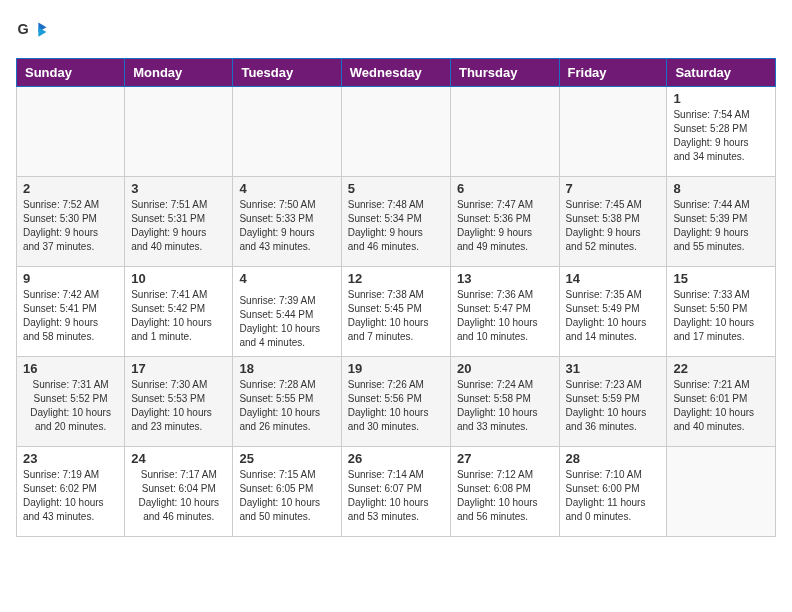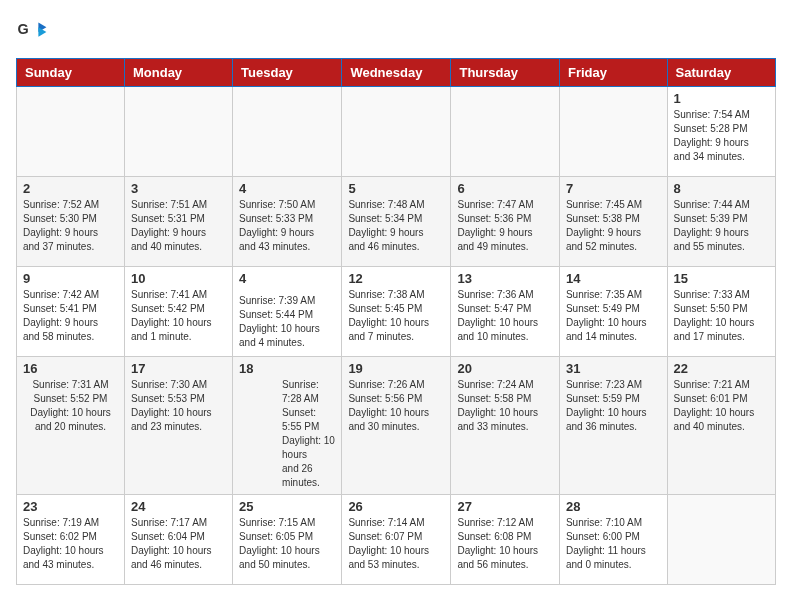--- a/index.html
+++ b/index.html
@@ -52,21 +52,21 @@
     .location {
       font-size: 15px;
       color: #333;
     }
     .calendar {
       width: 100%;
       border-collapse: collapse;
       border: 1px solid #ccc;
     }
     .calendar th {
-      background: #b91c1c;
+      background: #701a75;
       color: #fff;
       font-size: 13px;
       padding: 6px 8px;
       text-align: left;
       border: 1px solid #1a6fc4;
     }
     .calendar td {
       vertical-align: top;
       border: 1px solid #ccc;
       padding: 4px 6px;
@@ -255,21 +255,21 @@
         </td>
         <td>
           <span class="day-number">17</span>
           <div class="cell-content" style="white-space: pre-line;">Sunrise: 7:30 AM
 Sunset: 5:53 PM
 Daylight: 10 hours
 and 23 minutes.</div>
         </td>
         <td>
           <span class="day-number">18</span>
-          <div class="cell-content" style="white-space: pre-line; margin-left: 43px;">Sunrise: 7:28 AM
+          <div class="cell-content" style="white-space: pre-line;">Sunrise: 7:28 AM
 Sunset: 5:55 PM
 Daylight: 10 hours
 and 26 minutes.</div>
         </td>
         <td>
           <span class="day-number">19</span>
           <div class="cell-content" style="white-space: pre-line;">Sunrise: 7:26 AM
 Sunset: 5:56 PM
 Daylight: 10 hours
 and 30 minutes.</div>
@@ -299,21 +299,21 @@
       <tr>
         <td>
           <span class="day-number">23</span>
           <div class="cell-content" style="white-space: pre-line;">Sunrise: 7:19 AM
 Sunset: 6:02 PM
 Daylight: 10 hours
 and 43 minutes.</div>
         </td>
         <td>
           <span class="day-number">24</span>
-          <div class="cell-content" style="white-space: pre-line;">Sunrise: 7:17 AM
+          <div class="cell-content" style="white-space: pre-line; text-align: center;">Sunrise: 7:17 AM
 Sunset: 6:04 PM
 Daylight: 10 hours
 and 46 minutes.</div>
         </td>
         <td>
           <span class="day-number">25</span>
           <div class="cell-content" style="white-space: pre-line;">Sunrise: 7:15 AM
 Sunset: 6:05 PM
 Daylight: 10 hours
 and 50 minutes.</div>

